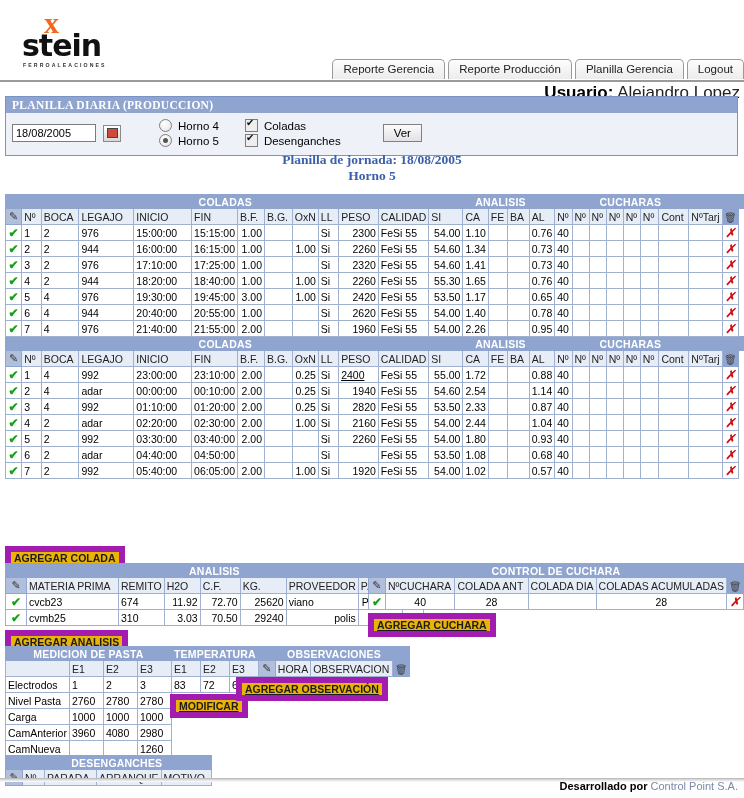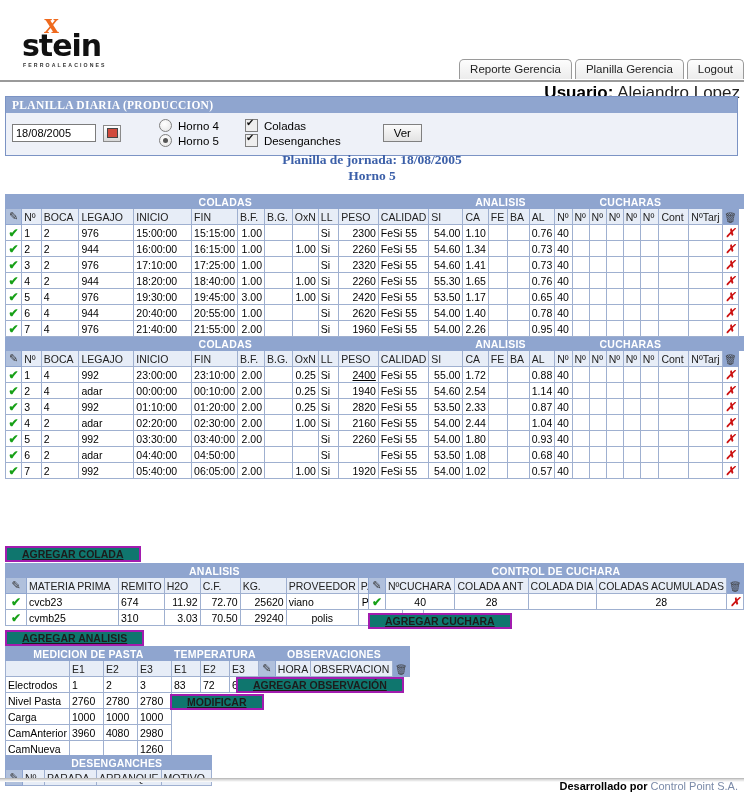--- a/index.html
+++ b/index.html
@@ -110,22 +110,22 @@
   td.okc { background:#eeeeee; text-align:center; width:16px; padding:0; }
   td.delc { background:#eeeeee; text-align:center; width:16px; padding:0; }
   .tick { color:#17a017; font-weight:bold; font-size:12px; }
   .cross { color:#cc1111; font-weight:bold; font-size:12px; font-style: italic;}
 
   
   .coladas { position:absolute; left:5px; }
   .coladas td { height: 16px; }
 
   .linkbtn {
-    display:inline-block; border:2px solid #a21caf; background:#0f766e;
-    font-size:10.5px; font-weight:bold; color:#1c1c1c; padding:0px 15px;
+    display:inline-block; border:6px solid #a21caf; background:#eab308;
+    font-size:10.5px; font-weight:bold; color:#1c1c1c; padding:0px 3px;
     text-decoration: underline; cursor:pointer;
   }
 
   .abs { position: absolute; }
   .footer-rule { position:absolute; left:0; top:778px; width:744px; height:3px;
                  background: linear-gradient(to bottom,#cfcfcf,#ffffff); border-top:1px solid #bdbdbd;}
   .footer-txt { position:absolute; right:6px; top:780px; font-size:11px; }
   .footer-txt b { color:#000; }
   .footer-txt span { color:#7a8aa8; }
 </style>
@@ -136,20 +136,21 @@
 
   <div class="banner">
     <div class="logo">
       <div class="flame">x</div>
       <div class="word">stein</div>
       <div class="sub">FERROALEACIONES</div>
     </div>
 
     <div class="tabs">
       <div class="tab">Reporte Gerencia</div>
+      <div class="tab">Reporte Producción</div>
       <div class="tab">Planilla Gerencia</div>
       <div class="tab">Logout</div>
     </div>
     <div class="tabs-rule"></div>
     <div class="userline">
       <b>Usuario:</b>
       <span>Alejandro Lopez</span>
     </div>
   </div>
 
@@ -493,21 +494,21 @@
           <td class="okc"><span class="tick">✔</span></td>
           <td>1</td>
           <td>4</td>
           <td>992</td>
           <td>23:00:00</td>
           <td>23:10:00</td>
           <td style="text-align: right;">2.00</td>
           <td></td>
           <td style="text-align: right;">0.25</td>
           <td>Si</td>
-          <td style="text-align: right; text-decoration: underline;">2400</td>
+          <td style=" text-decoration: underline;">2400</td>
           <td>FeSi 55</td>
           <td style="text-align: right;">55.00</td>
           <td style="text-align: right;">1.72</td>
           <td></td>
           <td></td>
           <td style="text-align: right;">0.88</td>
           <td style="text-align: left;">40</td>
           <td></td>
           <td></td>
           <td></td>
@@ -732,21 +733,21 @@
           <td style="text-align: right;">Pila 108</td>
           <td class="delc"><span class="cross">✗</span></td>
         </tr>
         <tr>
           <td class="okc"><span class="tick">✔</span></td>
           <td style="text-align: left;">cvmb25</td>
           <td style="text-align: left;">310</td>
           <td style="text-align: right;">3.03</td>
           <td style="text-align: right;">70.50</td>
           <td style="text-align: right;">29240</td>
-          <td style="text-align: center;">polis</td>
+          <td style="text-align: right;">polis</td>
           <td style="text-align: right;">Pila  47</td>
           <td class="delc"><span class="cross">✗</span></td>
         </tr>
       </tbody>
     </table>
   <div class="abs" style="left:5px; top:630px;">
     <span class="linkbtn">AGREGAR ANALISIS</span>
   </div>
 
   <table class="grid" id="cuchara-table" style="position:absolute; left:368px; top:563px;">

